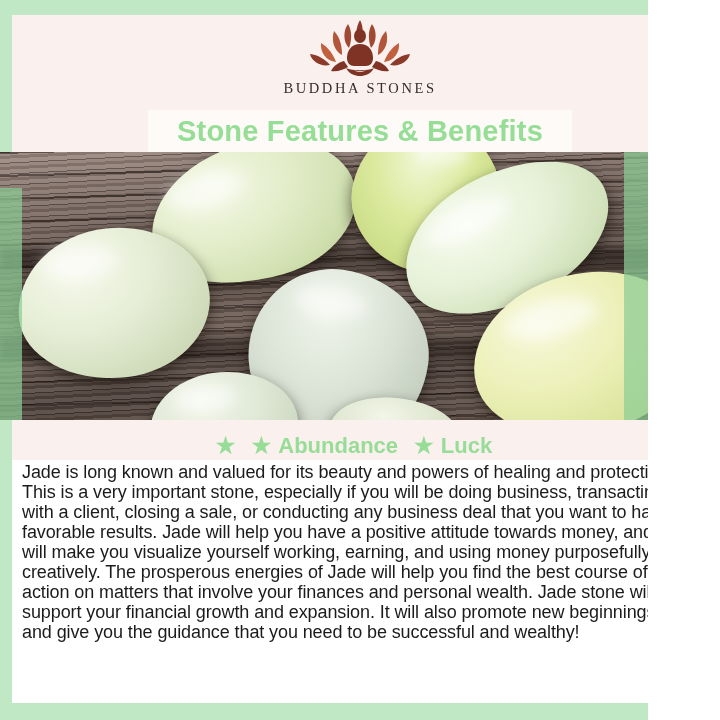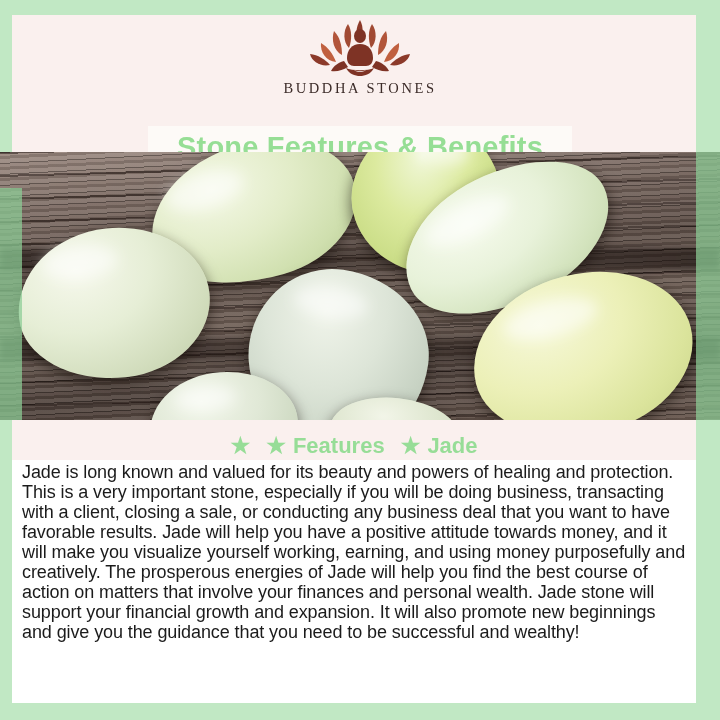--- a/index.html
+++ b/index.html
@@ -5,24 +5,25 @@
   html, body {
     margin: 0;
     padding: 0;
     background: #ffffff;
   }
   body {
     font-family: "Liberation Sans", sans-serif;
   }
   #poster {
     position: relative;
-    width: 720px;
+    width: 628px;
     height: 720px;
     overflow: hidden;
     background: #faf0ee;
+    padding-left: 20px;
   }
 
   
   .frame-band {
     position: absolute;
     background: #c1e8c4;
   }
   .frame-top    { left: 0;   top: 0;    width: 720px; height: 15px; }
   .frame-bottom { left: 0;   bottom: 0; width: 720px; height: 17px; }
   .frame-left   { left: 0;   top: 0;    width: 12px;  height: 720px; }
@@ -57,21 +58,21 @@
     font-size: 14.5px;
     letter-spacing: 2.6px;
     color: #3b2b28;
     font-weight: 400;
   }
 
   
   .title-banner {
     position: absolute;
     left: 148px;
-    top: 126px;
+    top: 110px;
     width: 424px;
     height: 42px;
     background: #fdfaf7;
     display: flex;
     align-items: center;
     justify-content: center;
   }
   .title-text {
     font-size: 29px;
     font-weight: bold;
@@ -306,25 +307,25 @@
   <div class="photo-bar photo-bar-left"></div>
   <div class="photo-bar photo-bar-right"></div>
 
 
   <div class="benefits">
     <div class="benefit">
       <span class="star">★</span>
     </div>
     <div class="benefit">
       <span class="star">★</span>
-      <span>Features</span>
+      <span>Abundance</span>
     </div>
     <div class="benefit">
       <span class="star">★</span>
-      <span>Jade</span>
+      <span>Luck</span>
     </div>
   </div>
 
   <div class="body-copy">
     <p>Jade is long known and valued for its beauty and powers of healing and protection. This is a very important stone, especially if you will be doing business, transacting with a client, closing a sale, or conducting any business deal that you want to have favorable results. Jade will help you have a positive attitude towards money, and it will make you visualize yourself working, earning, and using money purposefully and creatively. The prosperous energies of Jade will help you find the best course of action on matters that involve your finances and personal wealth. Jade stone will support your financial growth and expansion. It will also promote new beginnings and give you the guidance that you need to be successful and wealthy!</p>
   </div>
 
 </div>
 
 </body></html>

